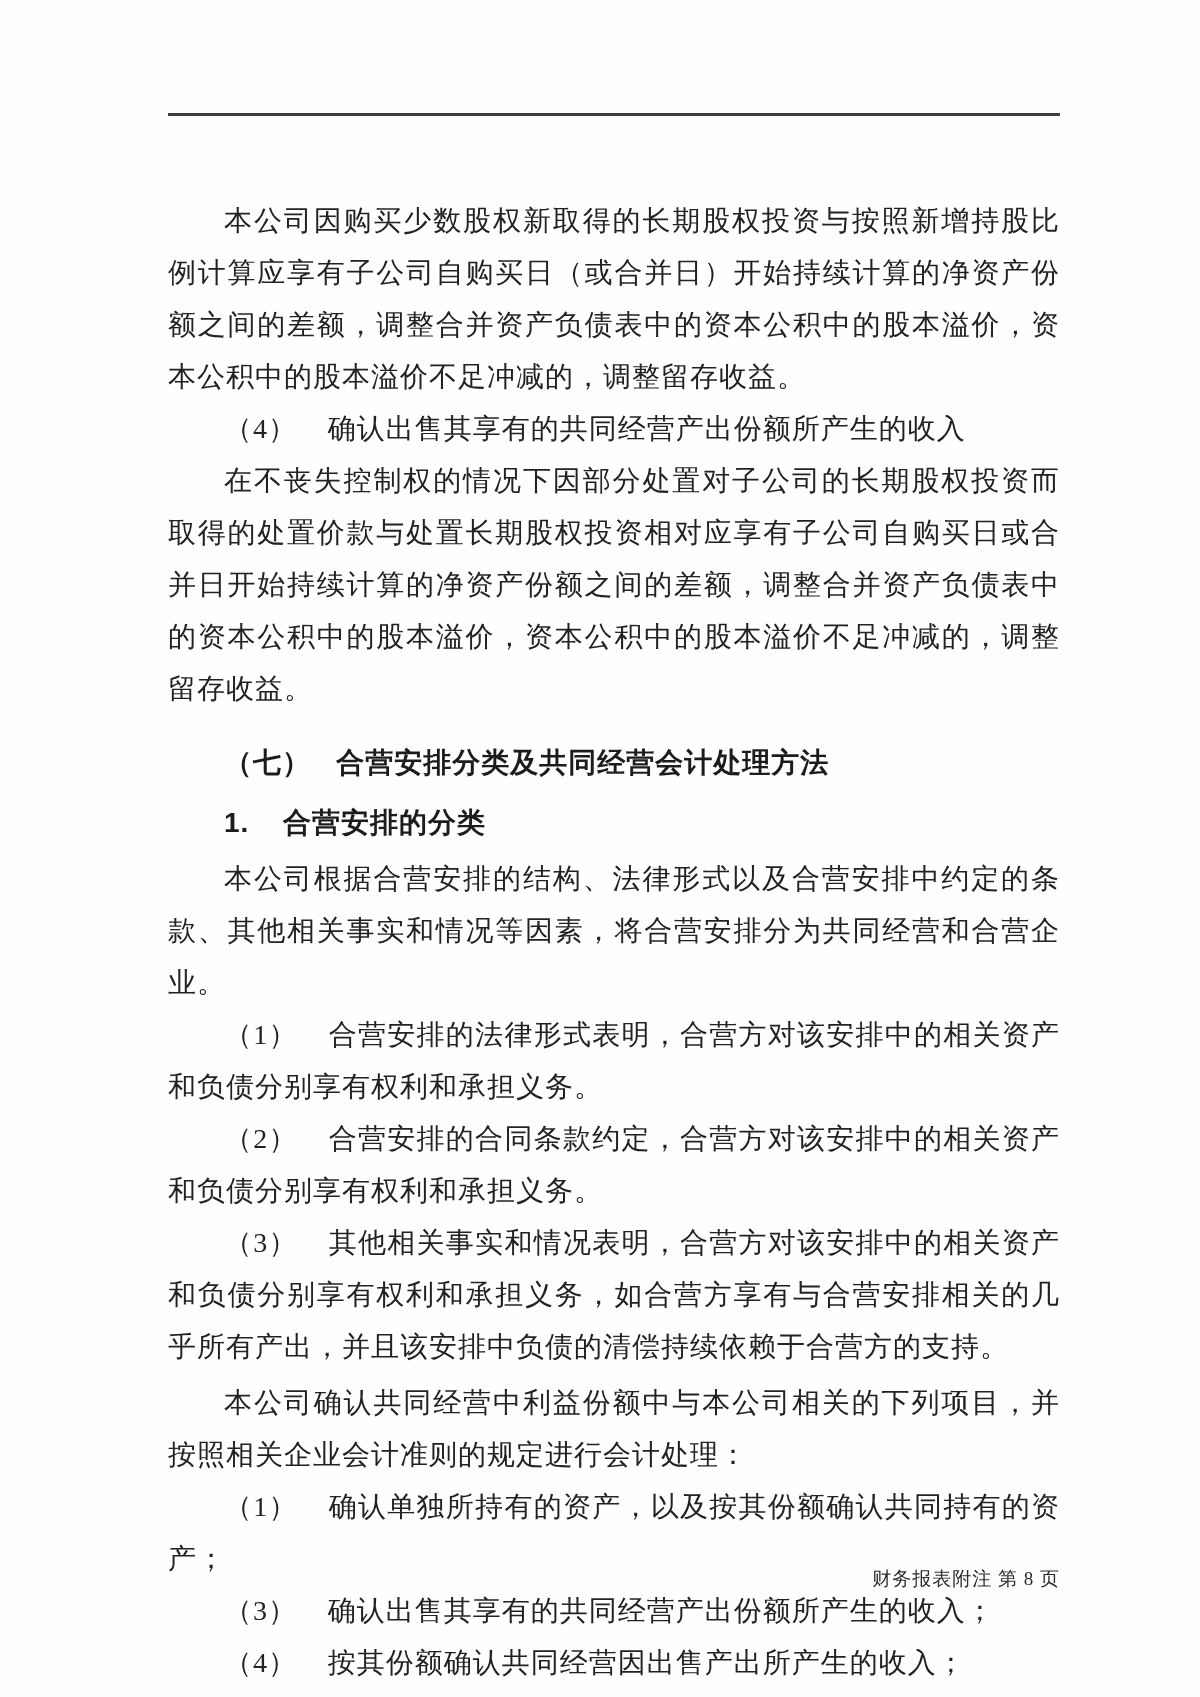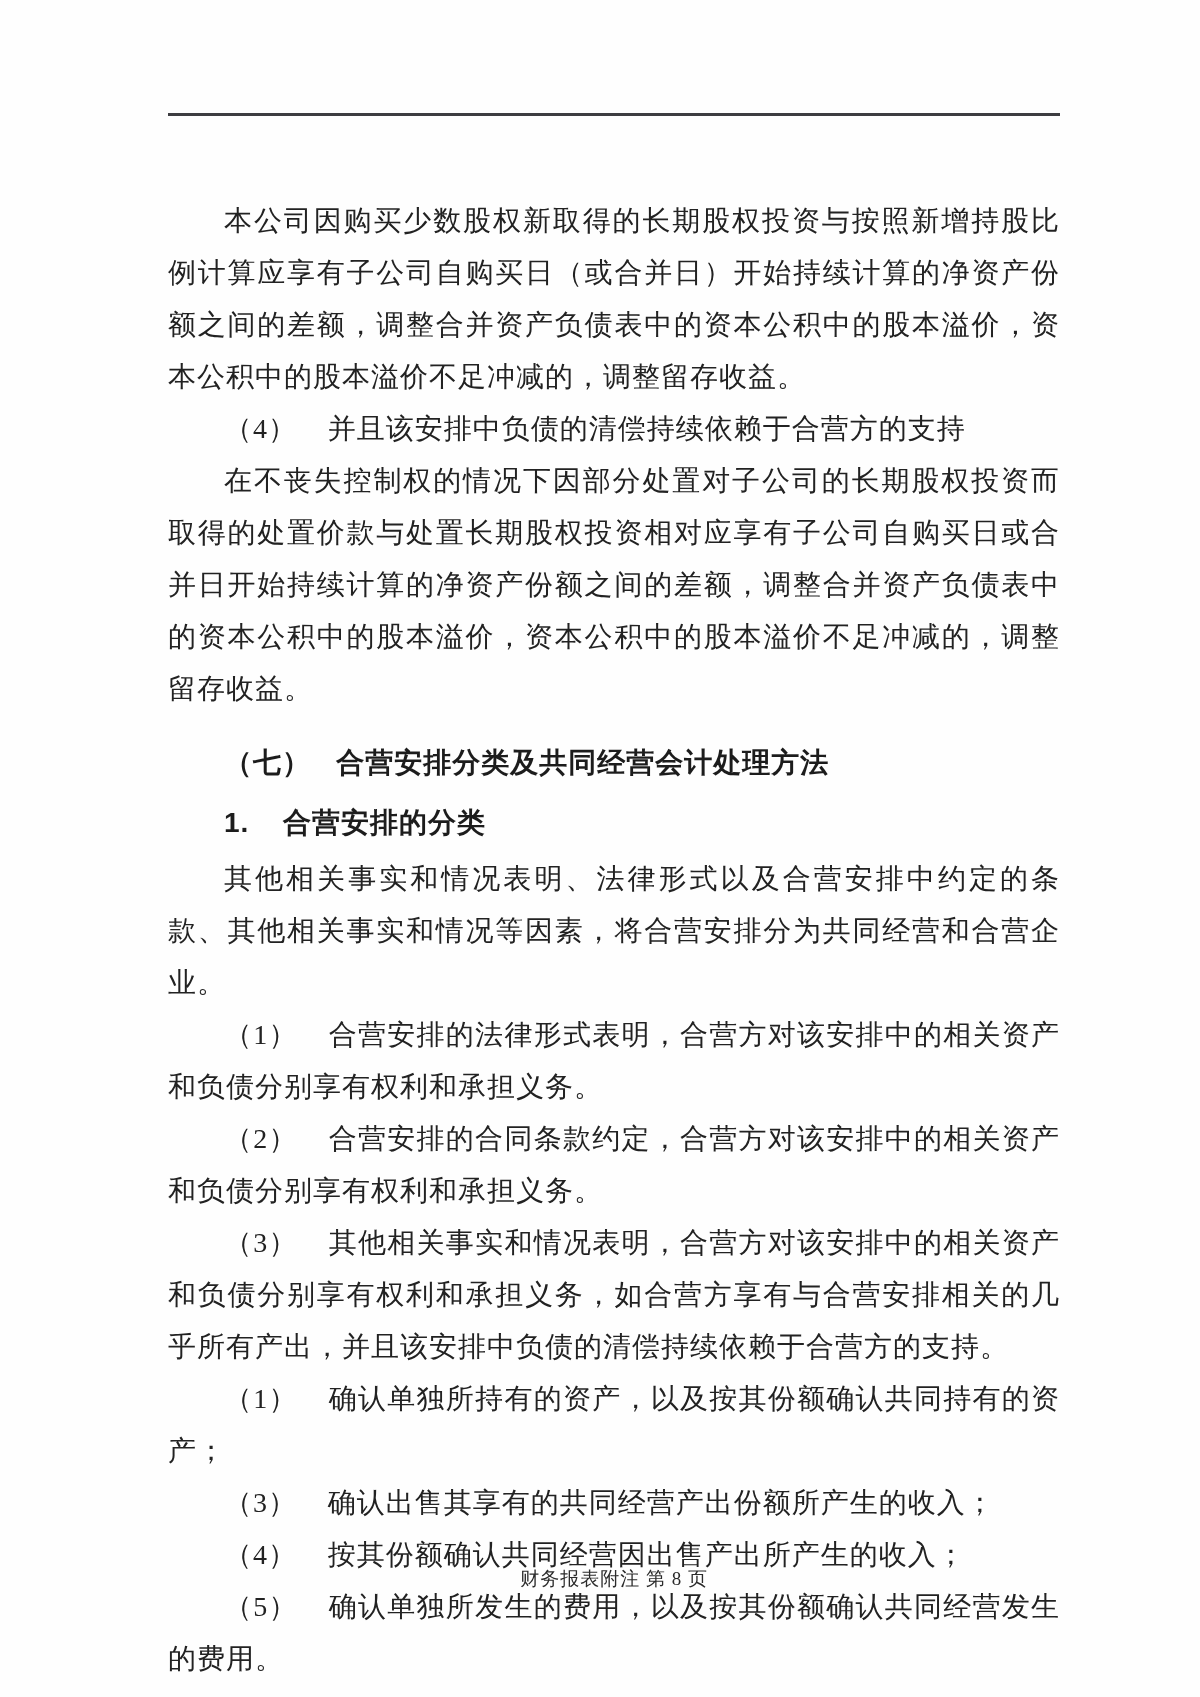--- a/index.html
+++ b/index.html
@@ -54,56 +54,57 @@
   .marker { white-space: nowrap; }
   .gap     { display: inline-block; width: 1.1em; }
   .gap-sm  { display: inline-block; width: 0.9em; }
   .gap-num { display: inline-block; width: 1.2em; }
 
   .page-footer {
     position: absolute;
     left: 168px;
     top: 1565px;
     width: 892px;
-    text-align: center;
+    text-align: right;
     font-size: 19px;
     line-height: 28px;
     letter-spacing: 1px;
     color: #2b2b2b;
   }
 </style>
 </head>
 <body>
 
 <div class="page">
 
   <div class="top-rule"></div>
 
   <div class="content">
 
     <p>本公司因购买少数股权新取得的长期股权投资与按照新增持股比例计算应享有子公司自购买日（或合并日）开始持续计算的净资产份额之间的差额，调整合并资产负债表中的资本公积中的股本溢价，资本公积中的股本溢价不足冲减的，调整留存收益。</p>
 
-    <p><span class="marker">（4）</span><span class="gap"></span><span>并且该安排中负债的清偿持续依赖于合营方的支持</span></p>
+    <p><span class="marker">（4）</span><span class="gap"></span><span>确认出售其享有的共同经营产出份额所产生的收入</span></p>
 
     <p>在不丧失控制权的情况下因部分处置对子公司的长期股权投资而取得的处置价款与处置长期股权投资相对应享有子公司自购买日或合并日开始持续计算的净资产份额之间的差额，调整合并资产负债表中的资本公积中的股本溢价，资本公积中的股本溢价不足冲减的，调整留存收益。</p>
 
     <p class="heading heading-major"><span class="marker">（七）</span><span class="gap-sm"></span><span>合营安排分类及共同经营会计处理方法</span></p>
 
     <p class="heading heading-minor"><span class="marker">1.</span><span class="gap-num"></span><span>合营安排的分类</span></p>
 
-    <p class="after-heading">其他相关事实和情况表明、法律形式以及合营安排中约定的条款、其他相关事实和情况等因素，将合营安排分为共同经营和合营企业。</p>
+    <p class="after-heading">本公司根据合营安排的结构、法律形式以及合营安排中约定的条款、其他相关事实和情况等因素，将合营安排分为共同经营和合营企业。</p>
 
 
     <p><span class="marker">（1）</span><span class="gap"></span><span>合营安排的法律形式表明，合营方对该安排中的相关资产和负债分别享有权利和承担义务。</span></p>
 
     <p><span class="marker">（2）</span><span class="gap"></span><span>合营安排的合同条款约定，合营方对该安排中的相关资产和负债分别享有权利和承担义务。</span></p>
 
     <p><span class="marker">（3）</span><span class="gap"></span><span>其他相关事实和情况表明，合营方对该安排中的相关资产和负债分别享有权利和承担义务，如合营方享有与合营安排相关的几乎所有产出，并且该安排中负债的清偿持续依赖于合营方的支持。</span></p>
 
 
+    <p class="after-heading">本公司确认共同经营中利益份额中与本公司相关的下列项目，并按照相关企业会计准则的规定进行会计处理：</p>
 
     <p><span class="marker">（1）</span><span class="gap"></span><span>确认单独所持有的资产，以及按其份额确认共同持有的资产；</span></p>
 
 
     <p><span class="marker">（3）</span><span class="gap"></span><span>确认出售其享有的共同经营产出份额所产生的收入；</span></p>
 
     <p><span class="marker">（4）</span><span class="gap"></span><span>按其份额确认共同经营因出售产出所产生的收入；</span></p>
 
     <p><span class="marker">（5）</span><span class="gap"></span><span>确认单独所发生的费用，以及按其份额确认共同经营发生的费用。</span></p>
 

